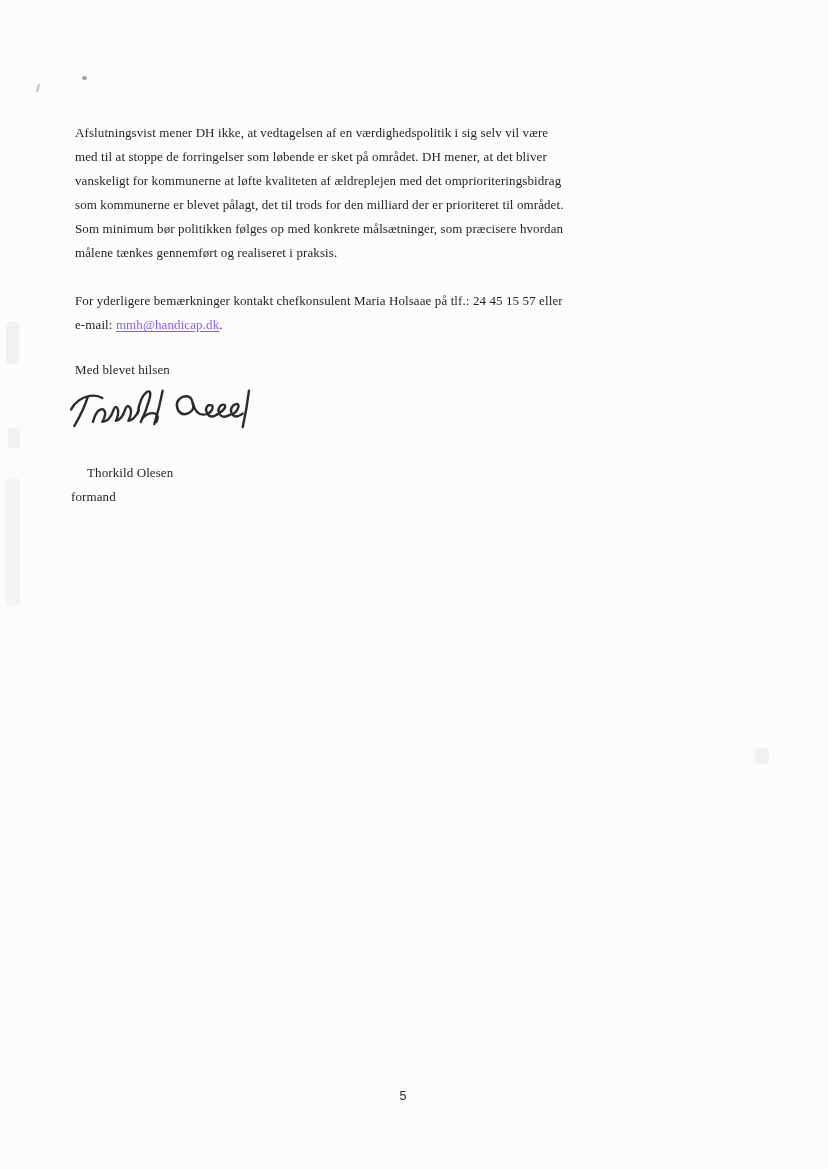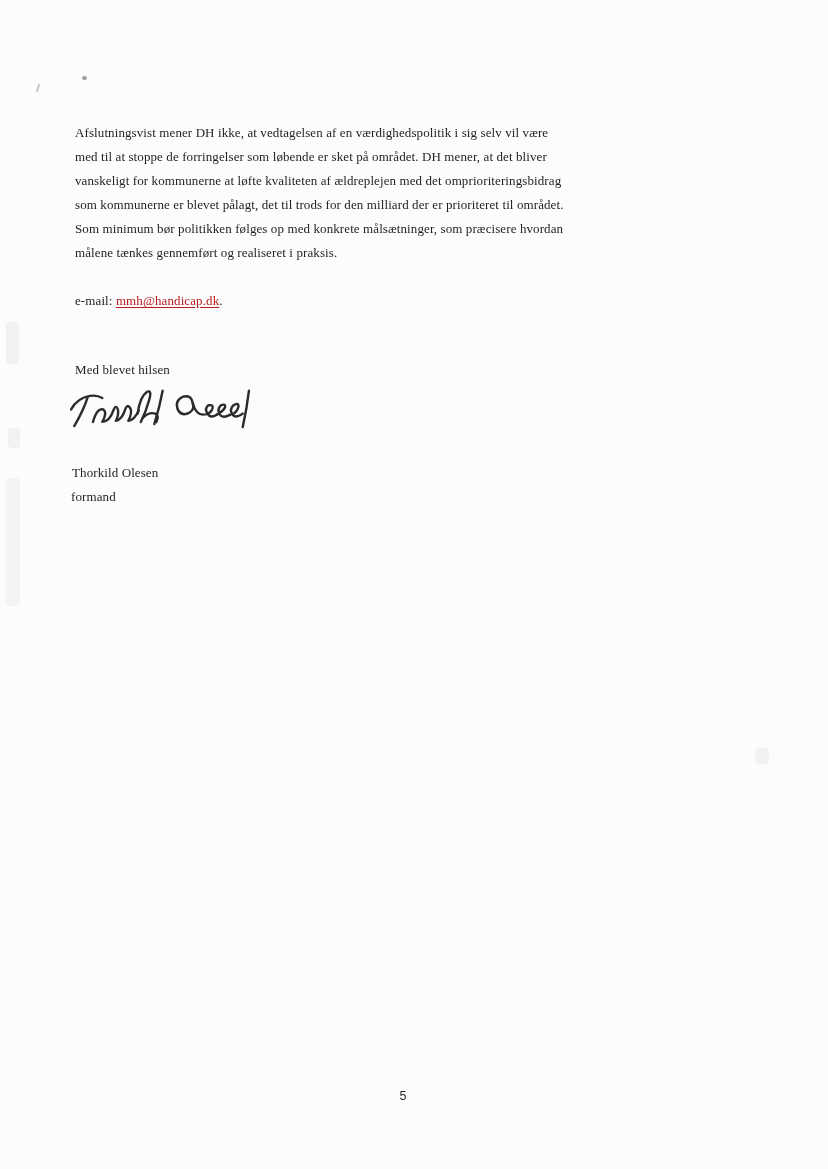--- a/index.html
+++ b/index.html
@@ -21,24 +21,24 @@
     position: absolute;
     font-size: 13px;
     line-height: 24px;
     color: #1f1f1f;
     letter-spacing: 0.1px;
   }
   .multiline { white-space: pre-line; }
   .p1 { left: 75px; top: 121px; width: 690px; }
   .p2 { left: 75px; top: 289px; width: 690px; }
   .closing { left: 75px; top: 358px; }
-  .signer-name { left: 72px; top: 461px; }
+  .signer-name { left: 87px; top: 461px; }
   .signer-title { left: 71px; top: 485px; }
   .email-link {
-    color: #b91c1c;
+    color: #8b5cf6;
     text-decoration: underline;
     text-underline-offset: 2px;
     cursor: pointer;
   }
   .signature-svg {
     position: absolute;
     left: 68px;
     top: 382px;
     width: 208px;
     height: 58px;
@@ -97,20 +97,21 @@
   <div class="smudge sm4"></div>
 
   <div class="body-text multiline p1">Afslutningsvist mener DH ikke, at vedtagelsen af en værdighedspolitik i sig selv vil være
 med til at stoppe de forringelser som løbende er sket på området. DH mener, at det bliver
 vanskeligt for kommunerne at løfte kvaliteten af ældreplejen med det omprioriteringsbidrag
 som kommunerne er blevet pålagt, det til trods for den milliard der er prioriteret til området.
 Som minimum bør politikken følges op med konkrete målsætninger, som præcisere hvordan
 målene tænkes gennemført og realiseret i praksis.</div>
 
   <div class="body-text p2">
+    <div>For yderligere bemærkninger kontakt chefkonsulent Maria Holsaae på tlf.: 24 45 15 57 eller</div>
     <div>
       <span>e-mail: </span><a class="email-link">mmh@handicap.dk</a><span>.</span>
     </div>
   </div>
 
   <div class="body-text closing">Med blevet hilsen</div>
 
   <svg class="signature-svg" viewBox="0 0 200 55" fill="none" stroke="#2b2b2b" stroke-width="2.3" stroke-linecap="round" stroke-linejoin="round" aria-hidden="true">
 
     <path d="M3,26 Q9,15 21,13 Q28,12 33,15"></path>

